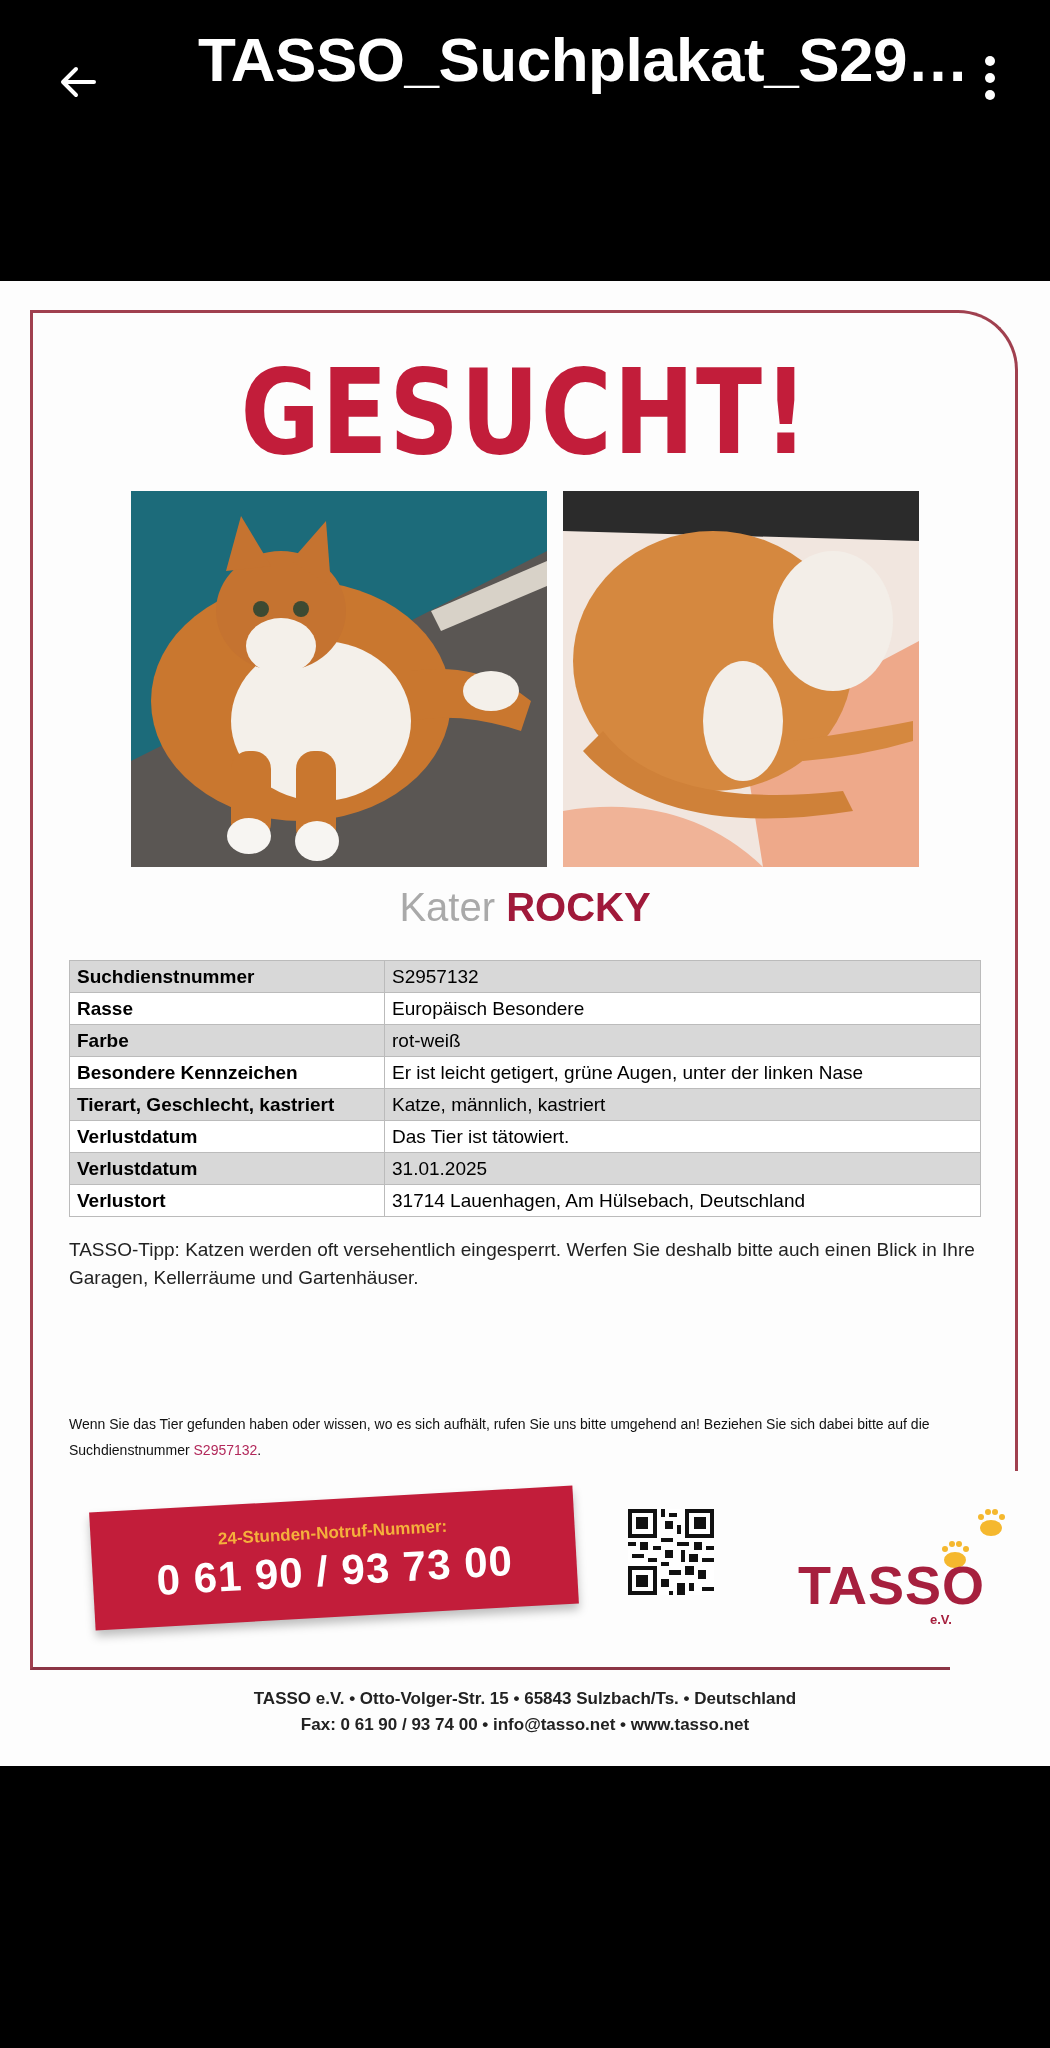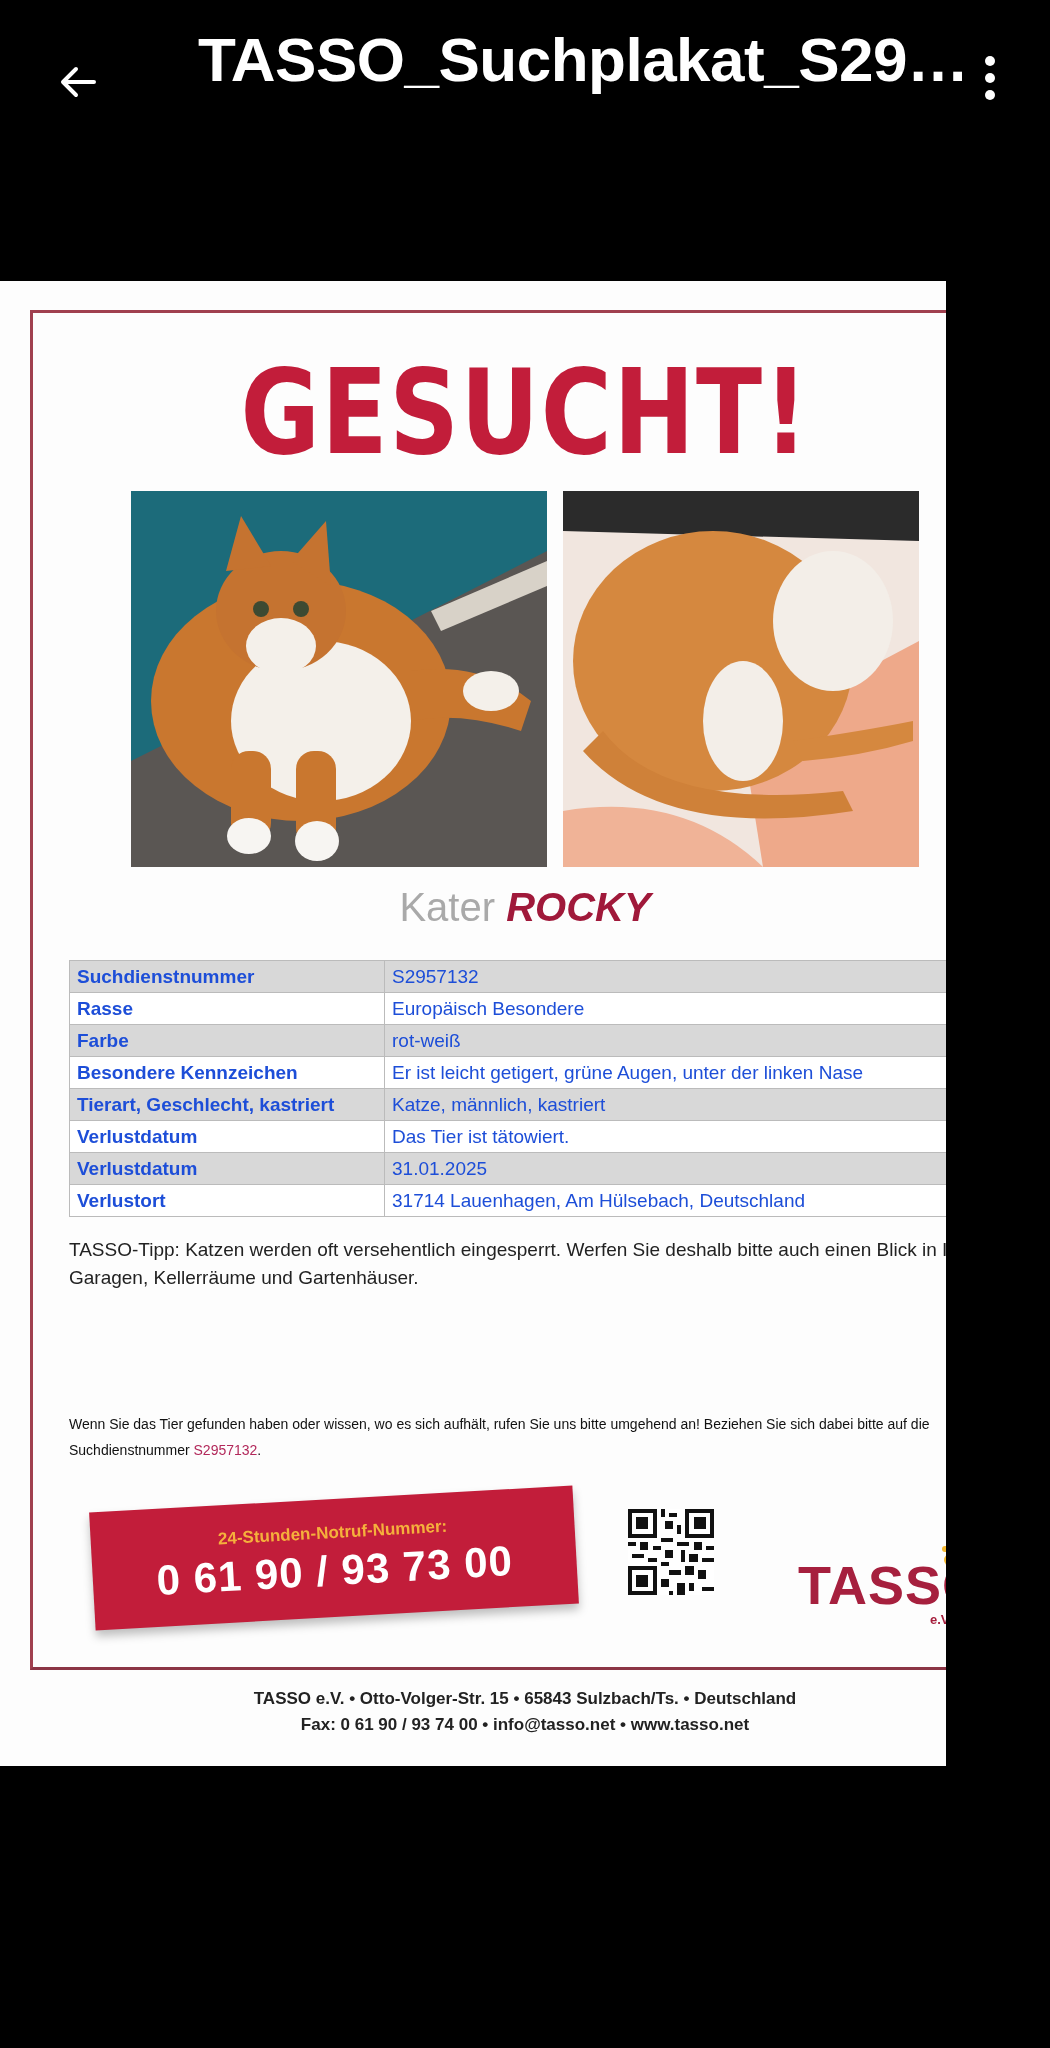--- a/index.html
+++ b/index.html
@@ -7,38 +7,38 @@
       width: 1050px; height: 2048px; background: #000; overflow: hidden;
       font-family: "Liberation Sans", sans-serif; position: relative;
     }
     .topbar { position: absolute; left: 0; top: 0; width: 1050px; height: 250px; background: #000; padding-left: 42px; }
     .back-btn { position: absolute; left: 48px; top: 52px; width: 60px; height: 60px; display:flex; align-items:center; justify-content:center; cursor: pointer; }
     .title { position: absolute; left: 198px; top: 24px; color: #fff; font-size: 62px; font-weight: bold; letter-spacing: -0.5px; white-space: nowrap; }
     .size { position: absolute; left: 198px; top: 118px; color: #9a9a9a; font-size: 50px; font-weight: bold; }
     .menu-btn { position: absolute; left: 970px; top: 48px; width: 40px; height: 60px; display:flex; flex-direction:column; align-items:center; justify-content:center; gap:7px; cursor:pointer; }
     .menu-btn span { width: 10px; height: 10px; background: #fff; border-radius: 50%; display:block; }
 
-    .poster { position: absolute; left: 0; top: 281px; width: 946px; height: 1485px; background: #fdfdfd; overflow: hidden; }
+    .poster { position: absolute; left: 0; top: 281px; width: 1050px; height: 1485px; background: #fdfdfd; overflow: hidden; }
     .frame {
       position: absolute; left: 30px; top: 29px; width: 988px; height: 1360px;
       border: 3px solid #a0404f; border-top-right-radius: 60px; box-sizing: border-box;
       border-bottom-color: #8b3545;
     }
     .frame-cut { position: absolute; left: 950px; top: 1190px; width: 100px; height: 220px; background: #fdfdfd; }
     .headline { position: absolute; left: 0; width: 1050px; top: 62px; text-align: center; color: #c21d3a; font-size: 118px; font-weight: bold; letter-spacing: 2px; font-family: "DejaVu Sans", sans-serif; transform: scaleX(0.82); }
     .photo { position: absolute; top: 210px; height: 376px; overflow: hidden; }
     .photo1 { left: 131px; width: 416px; background: #1e6e7e; }
     .photo2 { left: 563px; width: 356px; background: #2a2a2a; }
 
     .name-line { position: absolute; left: 0; width: 1050px; top: 604px; text-align: center; font-size: 40px; }
     .name-line .kater { color: #a9a9a9; }
-    .name-line .rocky { color: #a0193a; font-weight: bold; font-style: italic; }
+    .name-line .rocky { color: #a0193a; font-weight: bold; }
 
     table.info { position: absolute; left: 69px; top: 679px; width: 912px; border-collapse: collapse; font-size: 19px; }
-    table.info td { border: 1px solid #bbb; padding: 0 7px; height: 31px; color: #1d4ed8; }
+    table.info td { border: 1px solid #bbb; padding: 0 7px; height: 31px; color: #000000; }
     table.info tr:nth-child(odd) td { background: #d8d8d8; }
     table.info tr:nth-child(even) td { background: #fff; }
     table.info td.k { width: 300px; font-weight: bold; }
 
     .tipp { position: absolute; left: 69px; top: 955px; width: 920px; font-size: 19px; line-height: 28px; color: #222; }
     .call { position: absolute; left: 69px; top: 1130px; width: 920px; font-size: 14px; line-height: 26px; color: #111; font-weight: normal; }
     .call .num { color: #b2285a; }
 
     .notruf { position: absolute; left: 92px; top: 1218px; width: 484px; height: 118px; background: #c21d3a; transform: rotate(-3.2deg); box-shadow: 0 6px 10px rgba(0,0,0,0.25); text-align: center; }
     .notruf .lbl { color: #f5b03c; font-size: 17px; font-weight: bold; margin-top: 24px; }

